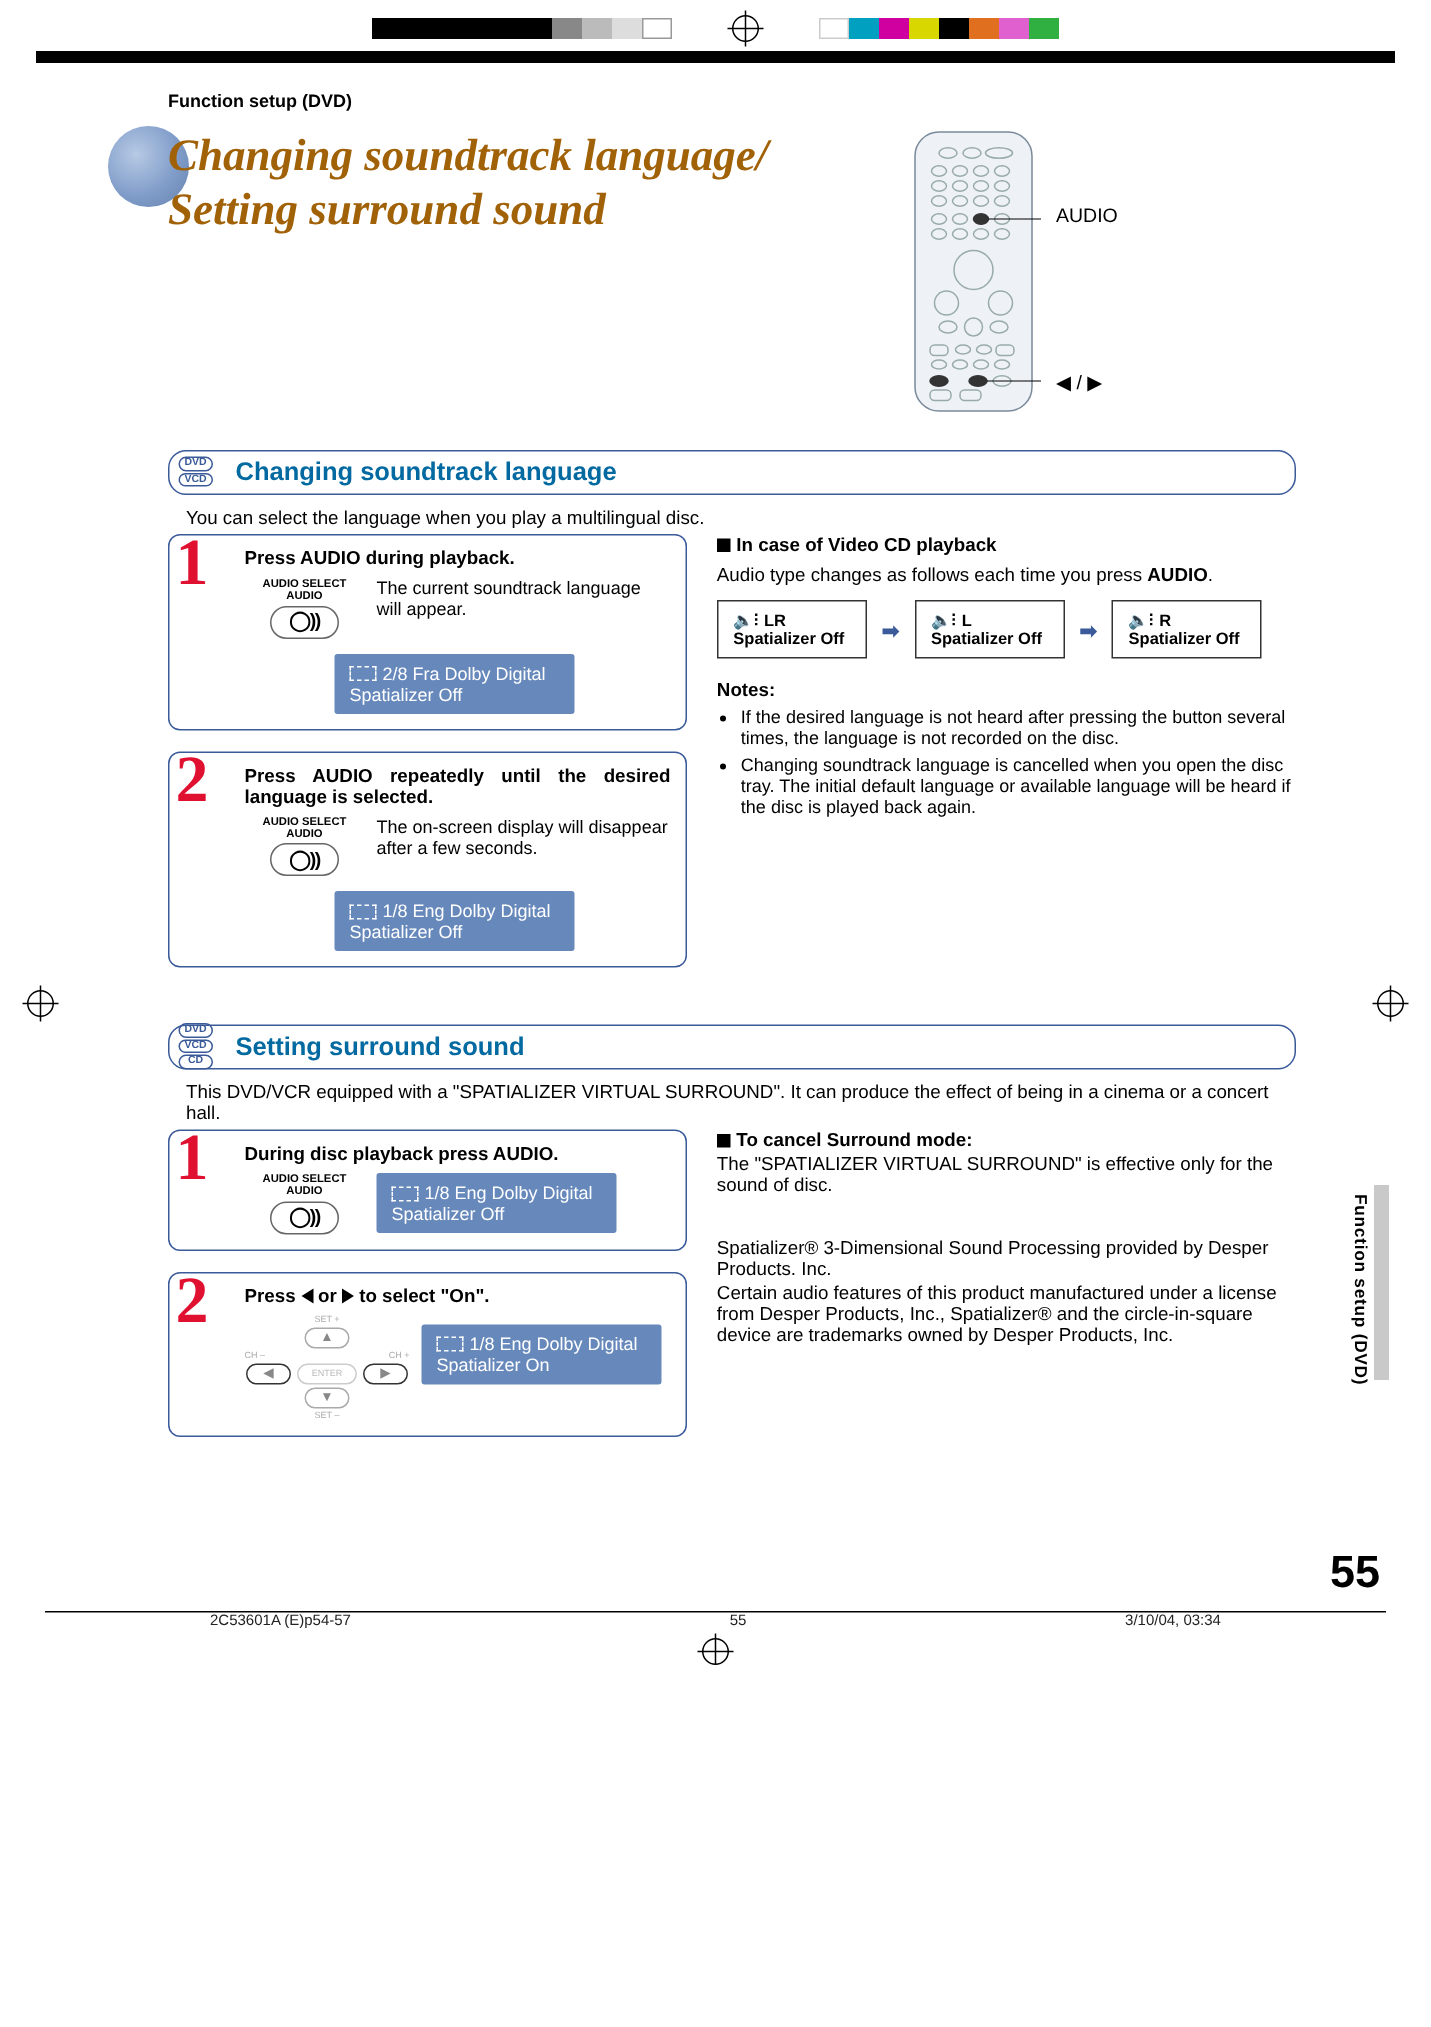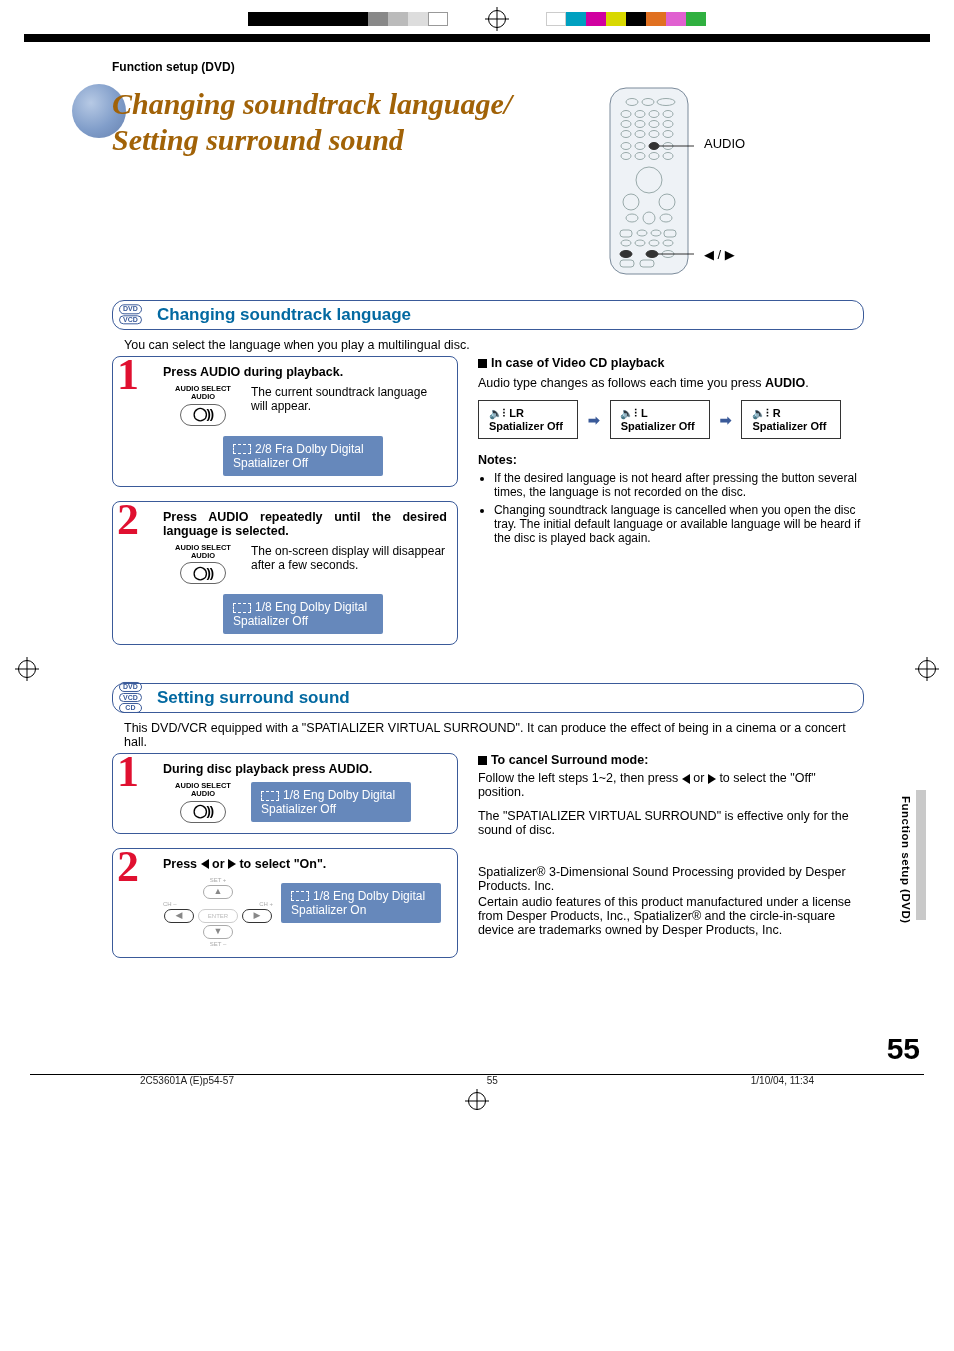--- a/index.html
+++ b/index.html
@@ -337,42 +337,39 @@
             <div class="osd-box" style="margin:6px 0 0 0;">
               <div class="line1"><span class="osd-icon"></span><span>1/8 Eng Dolby Digital</span></div>
               <div>Spatializer On</div>
             </div>
           </div>
         </div>
 
       </div>
       <div class="right-col">
         <div class="bullet-h"><span class="sq"></span><span>To cancel Surround mode</span>:</div>
-        <p style="margin:4px 0 10px;">
-          <span>Follow the left steps 1~2, then press </span><span class="tri-l"></span><span> or </span><span class="tri-r"></span><span> to select the "Off" position.</span>
-        </p>
         <p style="margin:2px 0 28px;">The "SPATIALIZER VIRTUAL SURROUND" is effective only for the sound of disc.</p>
 
         <p style="margin:0 0 2px;">Spatializer® 3-Dimensional Sound Processing provided by Desper Products. Inc.</p>
         <p style="margin:0;">Certain audio features of this product manufactured under a license from Desper Products, Inc., Spatializer® and the circle-in-square device are trademarks owned by Desper Products, Inc.</p>
       </div>
     </div>
 
   </div>
 </div>
 
 <div class="side-tab">
   <div class="grey-block"></div>
   <div class="v-text">Function setup (DVD)</div>
 </div>
 
 <div class="page-num">55</div>
 
 <div class="footer">
   <span>2C53601A (E)p54-57</span>
   <span>55</span>
-  <span>1/10/04, 11:34</span>
+  <span>3/10/04, 03:34</span>
 </div>
 <div style="display:flex; justify-content:center;">
       <div class="reg-center"></div>
     </div>
 
 </div>
 
 </body></html>

